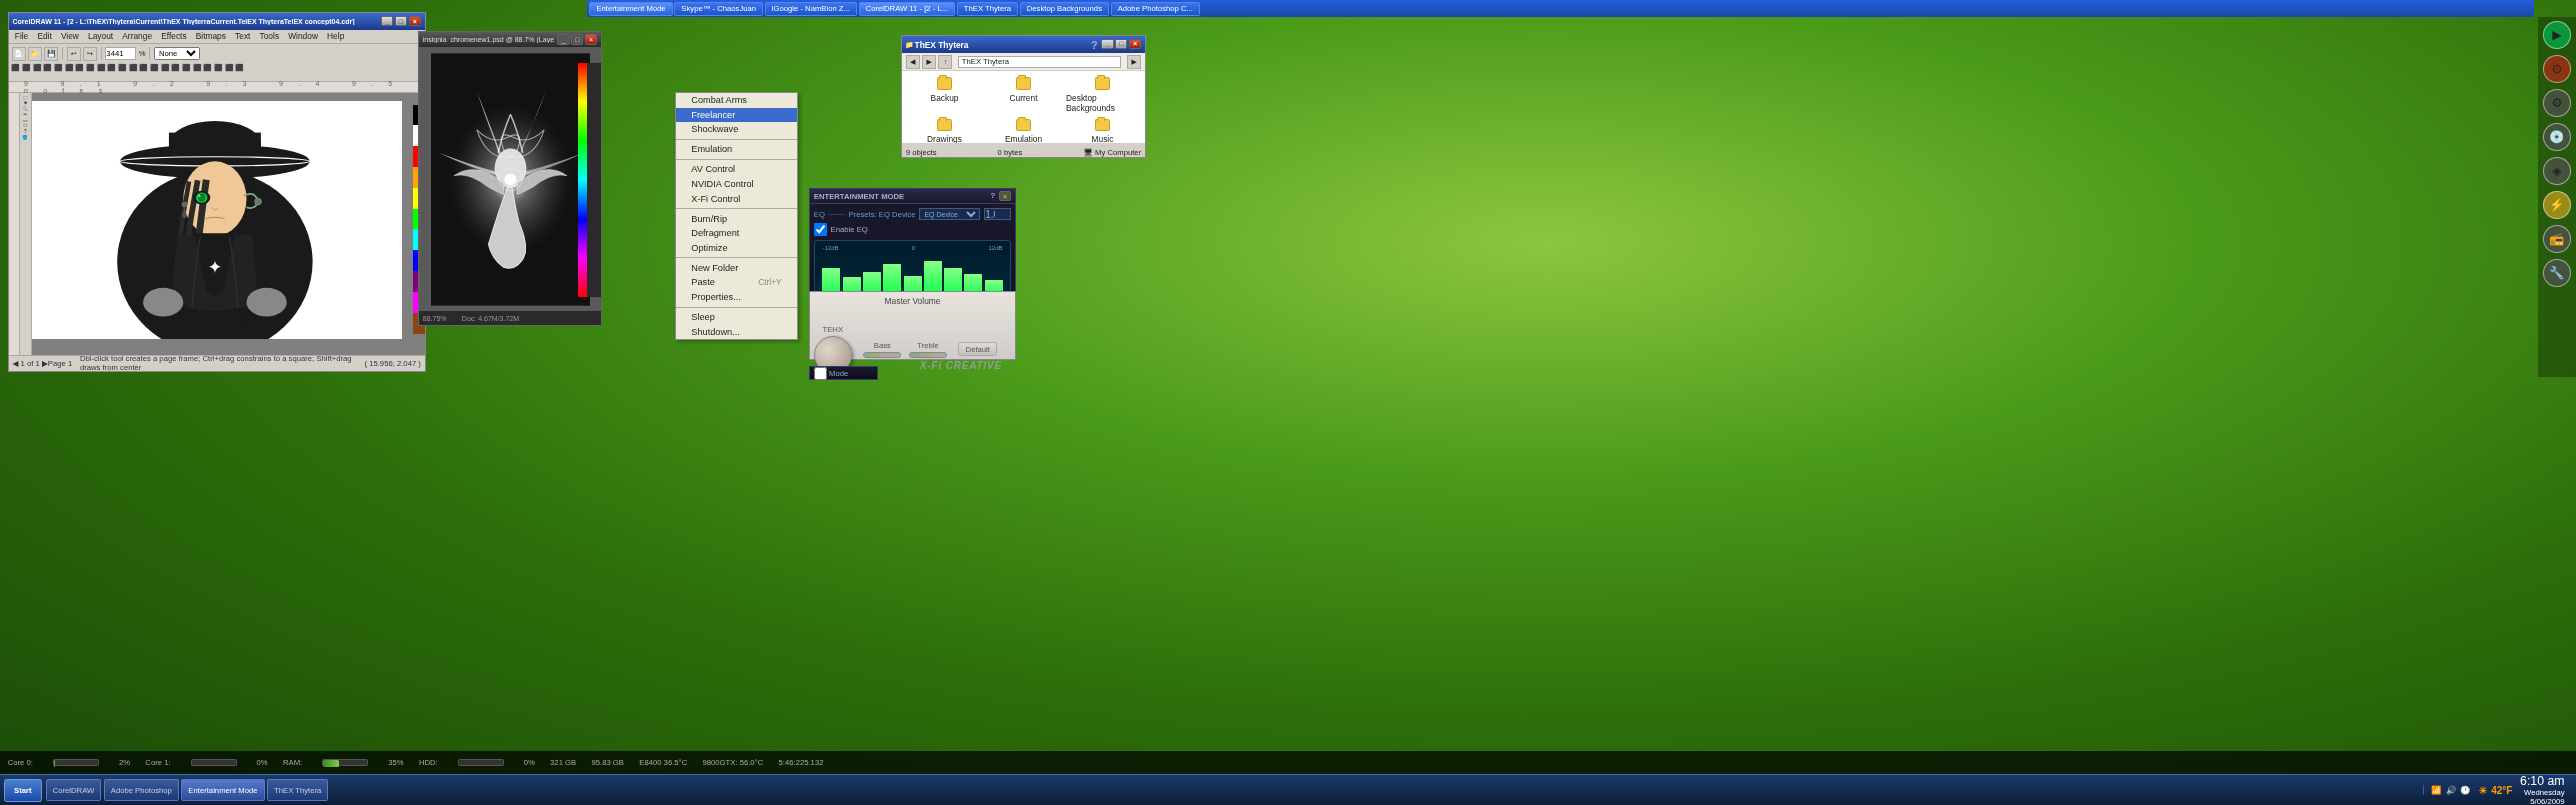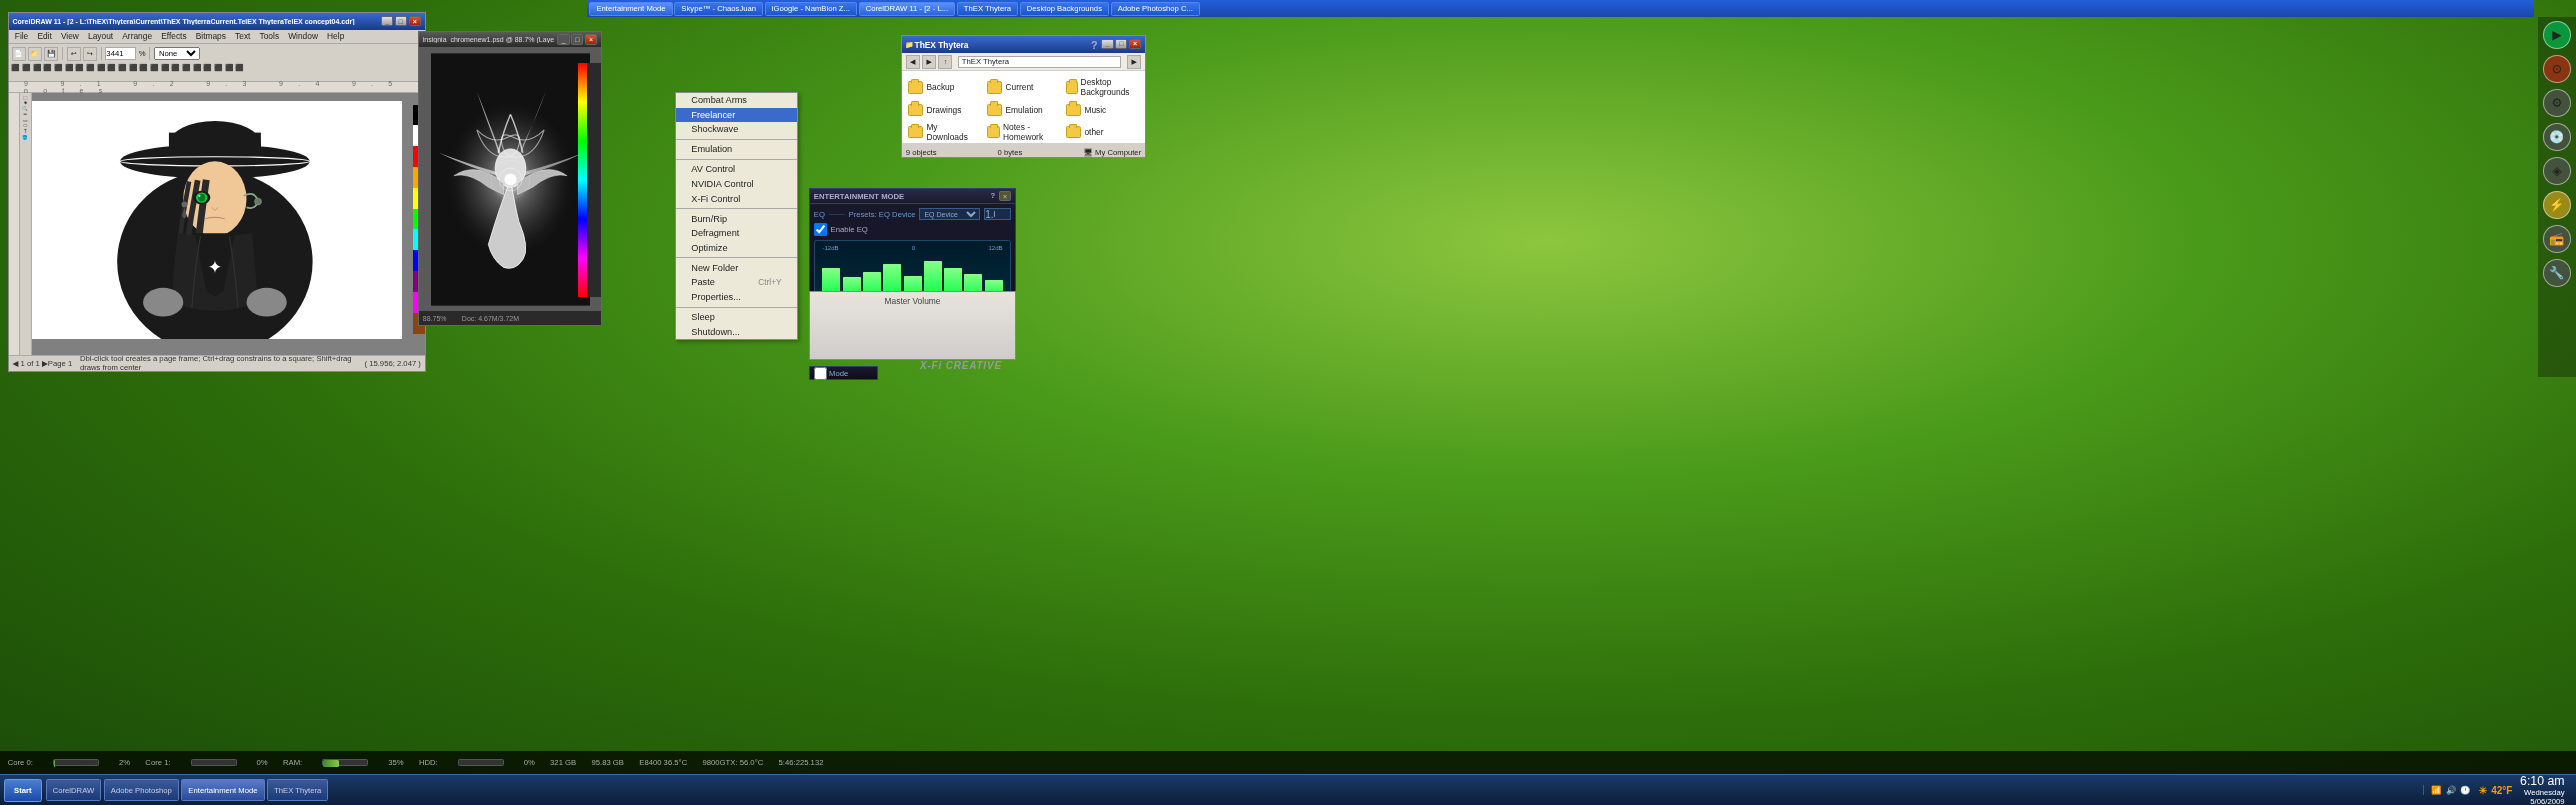--- a/index.html
+++ b/index.html
@@ -377,20 +377,21 @@
       overflow: hidden;
     }
 
     .folder-item {
       display: flex;
       align-items: center;
       gap: 3.1px;
       padding: 2.3px;
       cursor: pointer;
       font-size: 8.4px;
+      flex-direction: column;
     }
 
     .folder-icon {
       width: 15.3px;
       height: 12.3px;
       background: #f4c842;
       border: 0.8px solid #c8a020;
       border-radius: 1.5px 2.3px 1.5px 1.5px;
       position: relative;
     }
@@ -1058,20 +1059,41 @@
     </div>
   </div>
   <div class="ent-bottom">
     <input type="checkbox" style="">
     <span style="color:#8aaccc; font-size:7.7px;">Main Display</span>
   </div>
 </div>
 
 <div class="mv-section">
   <span class="mv-title">Master Volume</span>
+  <div class="mv-controls">
+    <div style="display:flex; flex-direction:column; align-items:center; gap:2.3px;">
+      <span style="font-size:7.7px; color:#555;">TEHX</span>
+      <div class="mv-knob"></div>
+    </div>
+    <div class="mv-sliders">
+      <div class="mv-slider-group">
+        <span class="mv-slider-label">Bass</span>
+        <div class="mv-slider-track">
+          <div style="width:50%; height:100%; background:linear-gradient(to right, #8a8, #aa8); border-radius:3.1px;"></div>
+        </div>
+      </div>
+      <div class="mv-slider-group">
+        <span class="mv-slider-label">Treble</span>
+        <div class="mv-slider-track">
+          <div style="width:60%; height:100%; background:linear-gradient(to right, #8a8, #aa8); border-radius:3.1px;"></div>
+        </div>
+      </div>
+    </div>
+    <div class="mv-default-btn">Default</div>
+  </div>
 </div>
 
 <div style="position:absolute; top:366px; left:809px; width:69px; height:14px; background:linear-gradient(to bottom, #1a1a2e, #0d0d1a); border:0.8px solid #3a3a6a; display:flex; align-items:center; padding:0 3.8px; z-index:300;">
   <input type="checkbox" style="">
   <span style="color:#8aaccc; font-size:7.7px; margin-left:2.3px;">Mode</span>
 </div>
 
 <div style="position:absolute; top:360px; left:920px; color:#999; font-size:10px; font-weight:bold; font-style:italic; z-index:301; letter-spacing:0.8px;">
   X-Fi CREATIVE
 </div>

